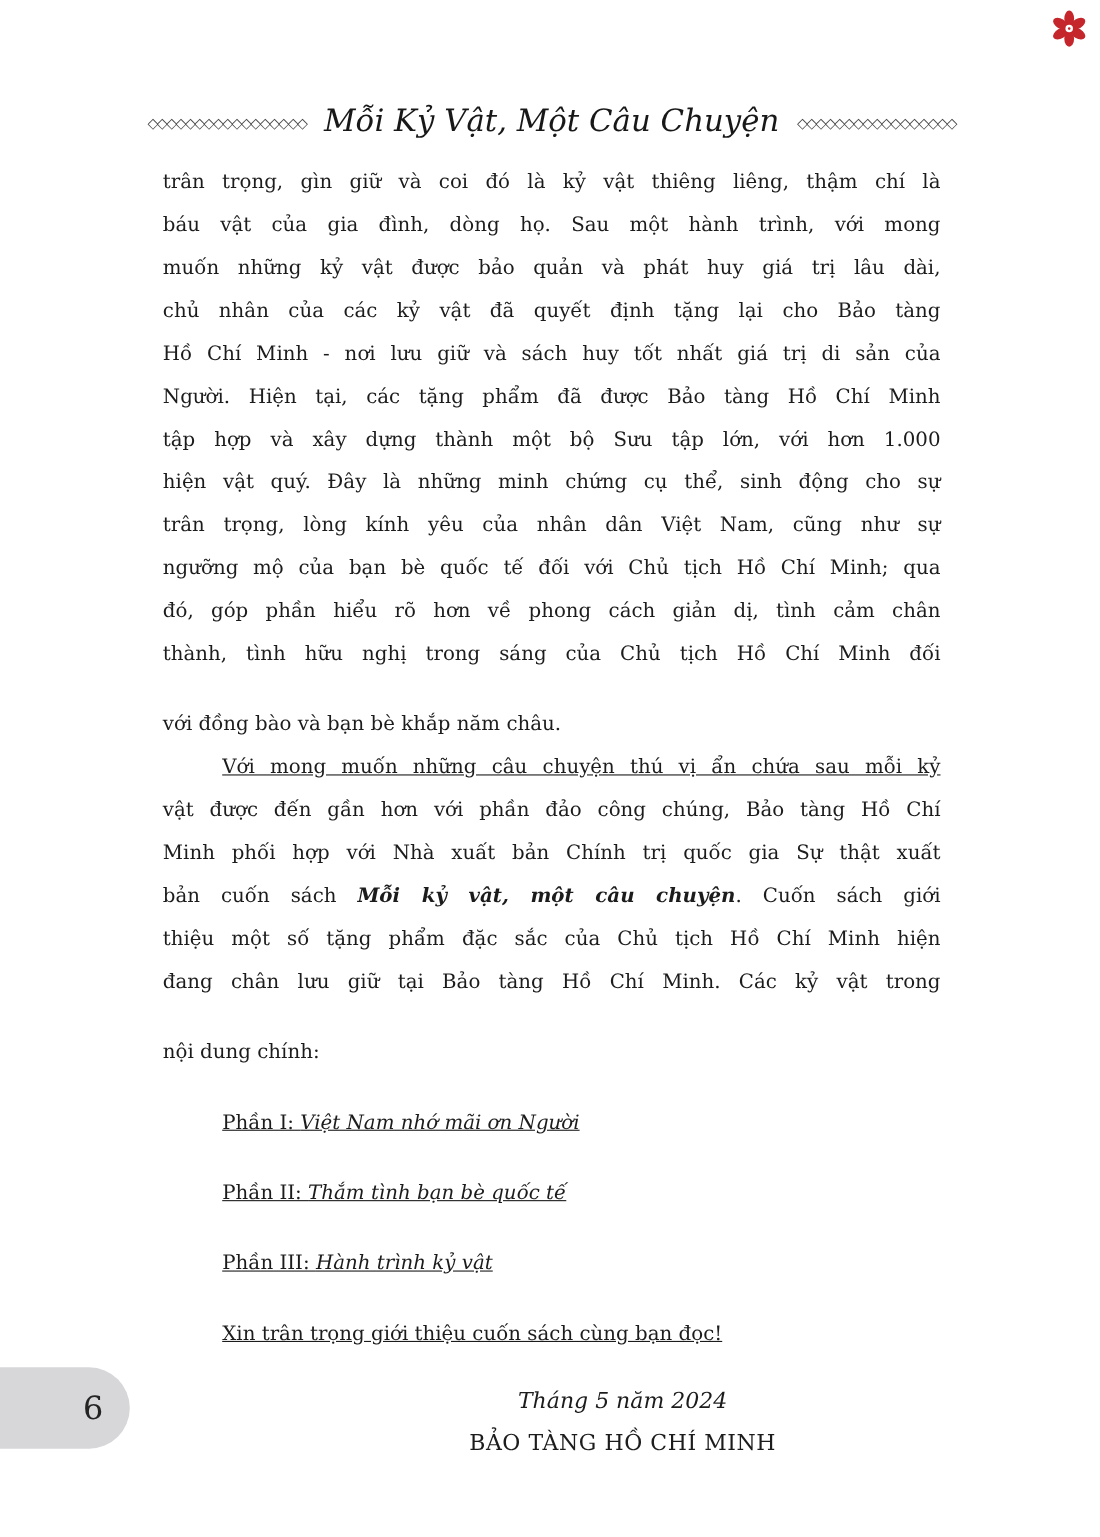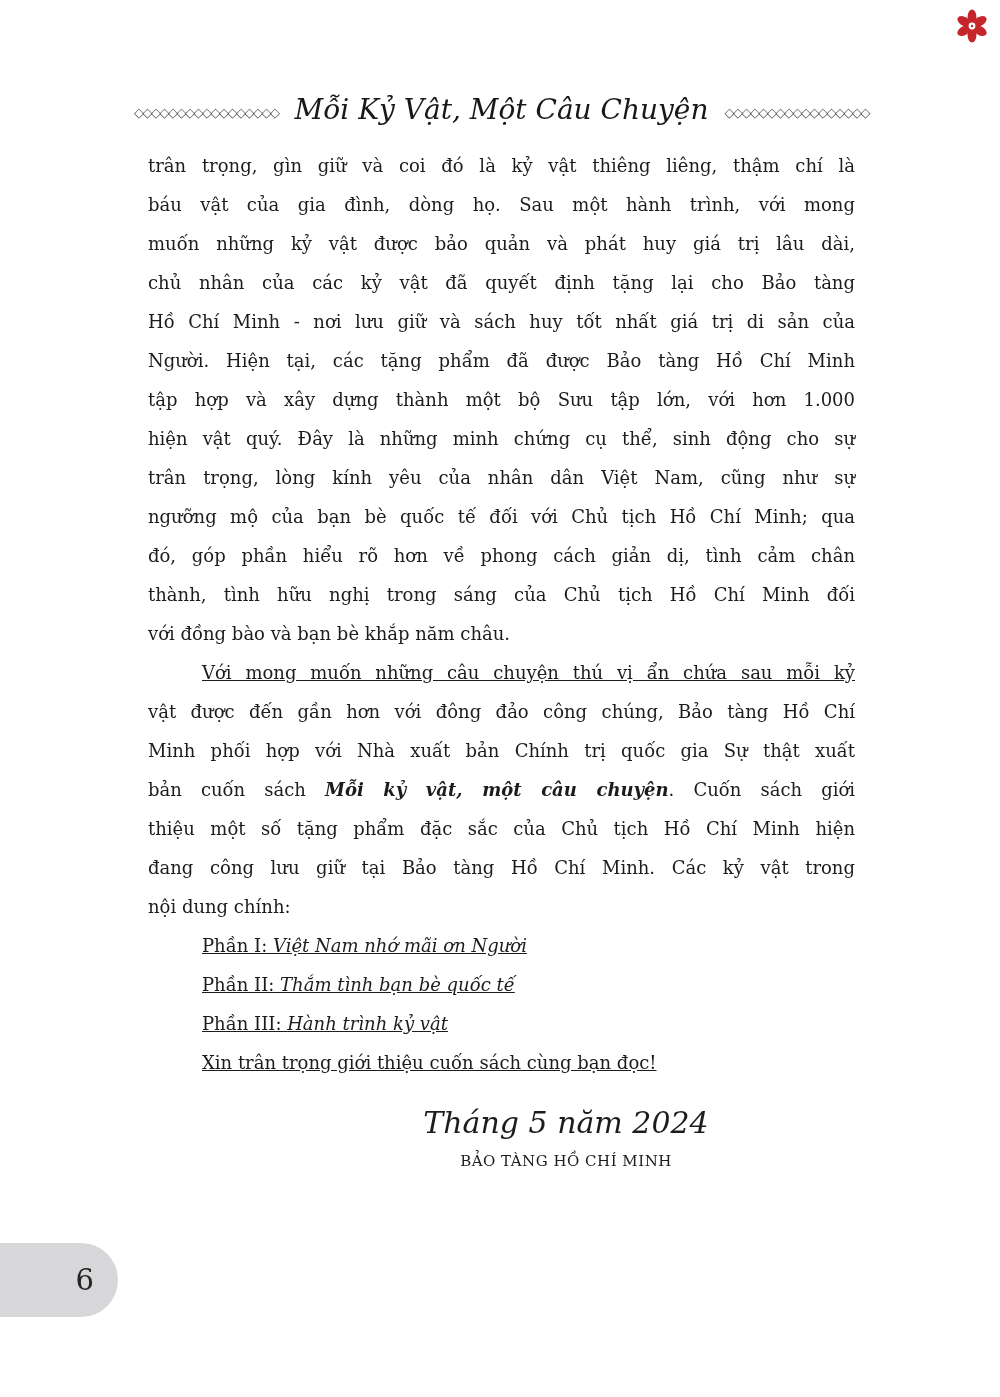--- a/index.html
+++ b/index.html
@@ -41,38 +41,38 @@
   }
   
   .body-text { margin-top: 14px; }
   .line {
     font-size: 18px;
     line-height: 39px;
     text-align: justify;
     text-align-last: justify;
     white-space: normal;
   }
-  .line.end { text-align-last: left; }
+  .line.end { text-align-last: left; margin-top: 25px; }
   .line.indent { text-indent: 54px; text-decoration: underline; }
   .book-title { font-weight: bold; font-style: italic; }
   .part-title { font-style: italic; }
   
   .signature {
     width: 578px;
     margin-left: auto;
     margin-top: 22px;
     text-align: center;
   }
   .sig-date {
     font-style: italic;
-    font-size: 30px;
+    font-size: 20px;
     line-height: 38px;
   }
   .sig-org {
-    font-size: 15px;
+    font-size: 20px;
     line-height: 38.5px;
     letter-spacing: 0.5px;
   }
   
   .page-pill {
     position: absolute;
     left: 0;
     top: 1243px;
     width: 118px;
     height: 74px;
@@ -132,27 +132,27 @@
       <div class="line">Người. Hiện tại, các tặng phẩm đã được Bảo tàng Hồ Chí Minh</div>
       <div class="line">tập hợp và xây dựng thành một bộ Sưu tập lớn, với hơn 1.000</div>
       <div class="line">hiện vật quý. Đây là những minh chứng cụ thể, sinh động cho sự</div>
       <div class="line">trân trọng, lòng kính yêu của nhân dân Việt Nam, cũng như sự</div>
       <div class="line">ngưỡng mộ của bạn bè quốc tế đối với Chủ tịch Hồ Chí Minh; qua</div>
       <div class="line">đó, góp phần hiểu rõ hơn về phong cách giản dị, tình cảm chân</div>
       <div class="line">thành, tình hữu nghị trong sáng của Chủ tịch Hồ Chí Minh đối</div>
       <div class="line end">với đồng bào và bạn bè khắp năm châu.</div>
 
       <div class="line indent">Với mong muốn những câu chuyện thú vị ẩn chứa sau mỗi kỷ</div>
-      <div class="line">vật được đến gần hơn với đông đảo công chúng, Bảo tàng Hồ Chí</div>
+      <div class="line">vật được đến gần hơn với phần đảo công chúng, Bảo tàng Hồ Chí</div>
       <div class="line">Minh phối hợp với Nhà xuất bản Chính trị quốc gia Sự thật xuất</div>
       <div class="line">
         <span>bản cuốn sách </span><span class="book-title">Mỗi kỷ vật, một câu chuyện</span><span>. Cuốn sách giới</span>
       </div>
       <div class="line">thiệu một số tặng phẩm đặc sắc của Chủ tịch Hồ Chí Minh hiện</div>
-      <div class="line">đang công lưu giữ tại Bảo tàng Hồ Chí Minh. Các kỷ vật trong</div>
+      <div class="line">đang chân lưu giữ tại Bảo tàng Hồ Chí Minh. Các kỷ vật trong</div>
       <div class="line end">nội dung chính:</div>
 
       <div class="line end indent">
         <span>Phần I: </span><span class="part-title">Việt Nam nhớ mãi ơn Người</span>
       </div>
       <div class="line end indent">
         <span>Phần II: </span><span class="part-title">Thắm tình bạn bè quốc tế</span>
       </div>
       <div class="line end indent">
         <span>Phần III: </span><span class="part-title">Hành trình kỷ vật</span>

